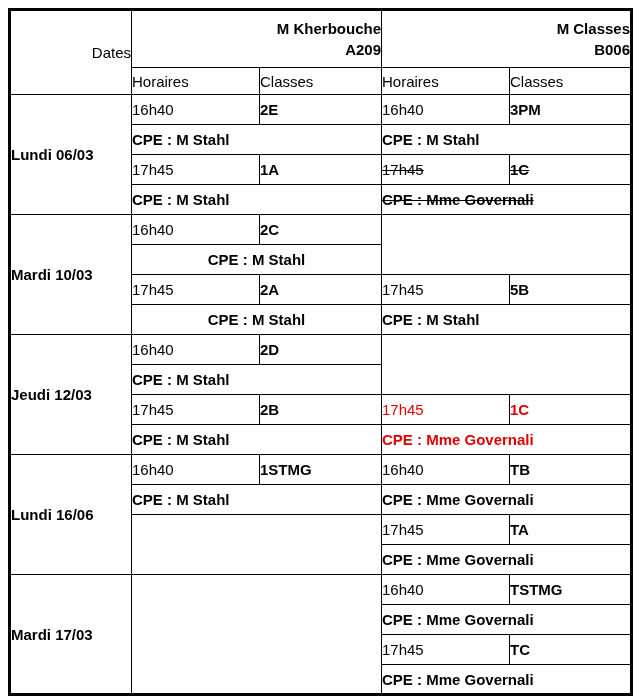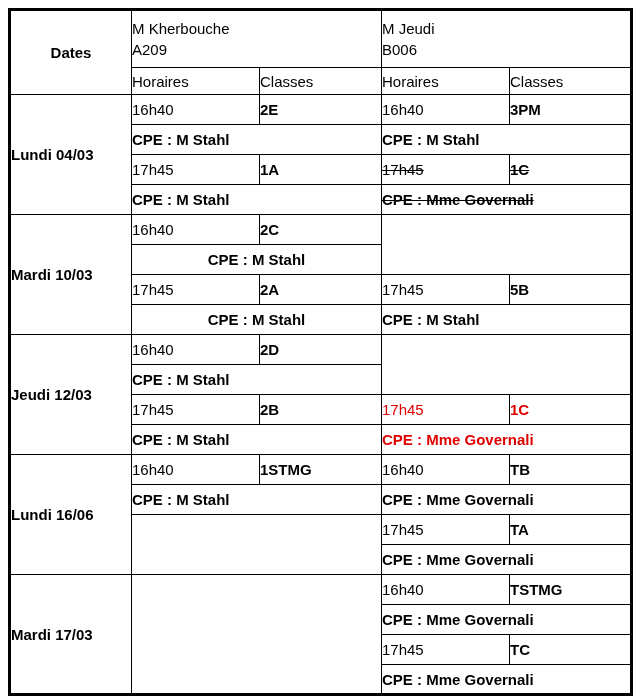--- a/index.html
+++ b/index.html
@@ -33,29 +33,29 @@
   col.c-hor   { width: 128px; }
   col.c-cls   { width: 122px; }
 
   
   tr.h1 { height: 58px; }
   tr.h2 { height: 27px; }
   tr.r  { height: 30px; }
 
   
   td.dates-head {
+    font-weight: normal;
+    font-size: 15.5px;
+    text-align: right;
+    padding-left: 8px;
+  }
+  td.teach {
     font-weight: bold;
     font-size: 15.5px;
-    text-align: center;
-    padding-left: 8px;
-  }
-  td.teach {
-    font-weight: normal;
-    font-size: 15.5px;
-    text-align: left;
+    text-align: right;
     line-height: 1.4;
   }
   td.sub { text-align: left; }
 
   
   td.date-cell {
     font-weight: bold;
     font-size: 15.5px;
     text-align: left;
     padding-left: 7px;
@@ -82,33 +82,33 @@
     </colgroup>
 
     <tbody>
         <tr class="h1">
       <td class="dates-head" rowspan="2">Dates</td>
       <td class="teach" colspan="2">
         <div>M Kherbouche</div>
         <div>A209</div>
       </td>
       <td class="teach" colspan="2">
-        <div>M Jeudi</div>
+        <div>M Classes</div>
         <div>B006</div>
       </td>
     </tr>
     <tr class="h2">
       <td class="sub">Horaires</td>
       <td class="sub">Classes</td>
       <td class="sub">Horaires</td>
       <td class="sub">Classes</td>
     </tr>
 
     <tr class="r">
-      <td class="date-cell" rowspan="4">Lundi 04/03</td>
+      <td class="date-cell" rowspan="4">Lundi 06/03</td>
       <td class="time">16h40</td>
       <td class="klass">2E</td>
       <td class="time">16h40</td>
       <td class="klass">3PM</td>
     </tr>
     <tr class="r">
       <td class="cpe" colspan="2">CPE : M Stahl</td>
       <td class="cpe" colspan="2">CPE : M Stahl</td>
     </tr>
     <tr class="r">

